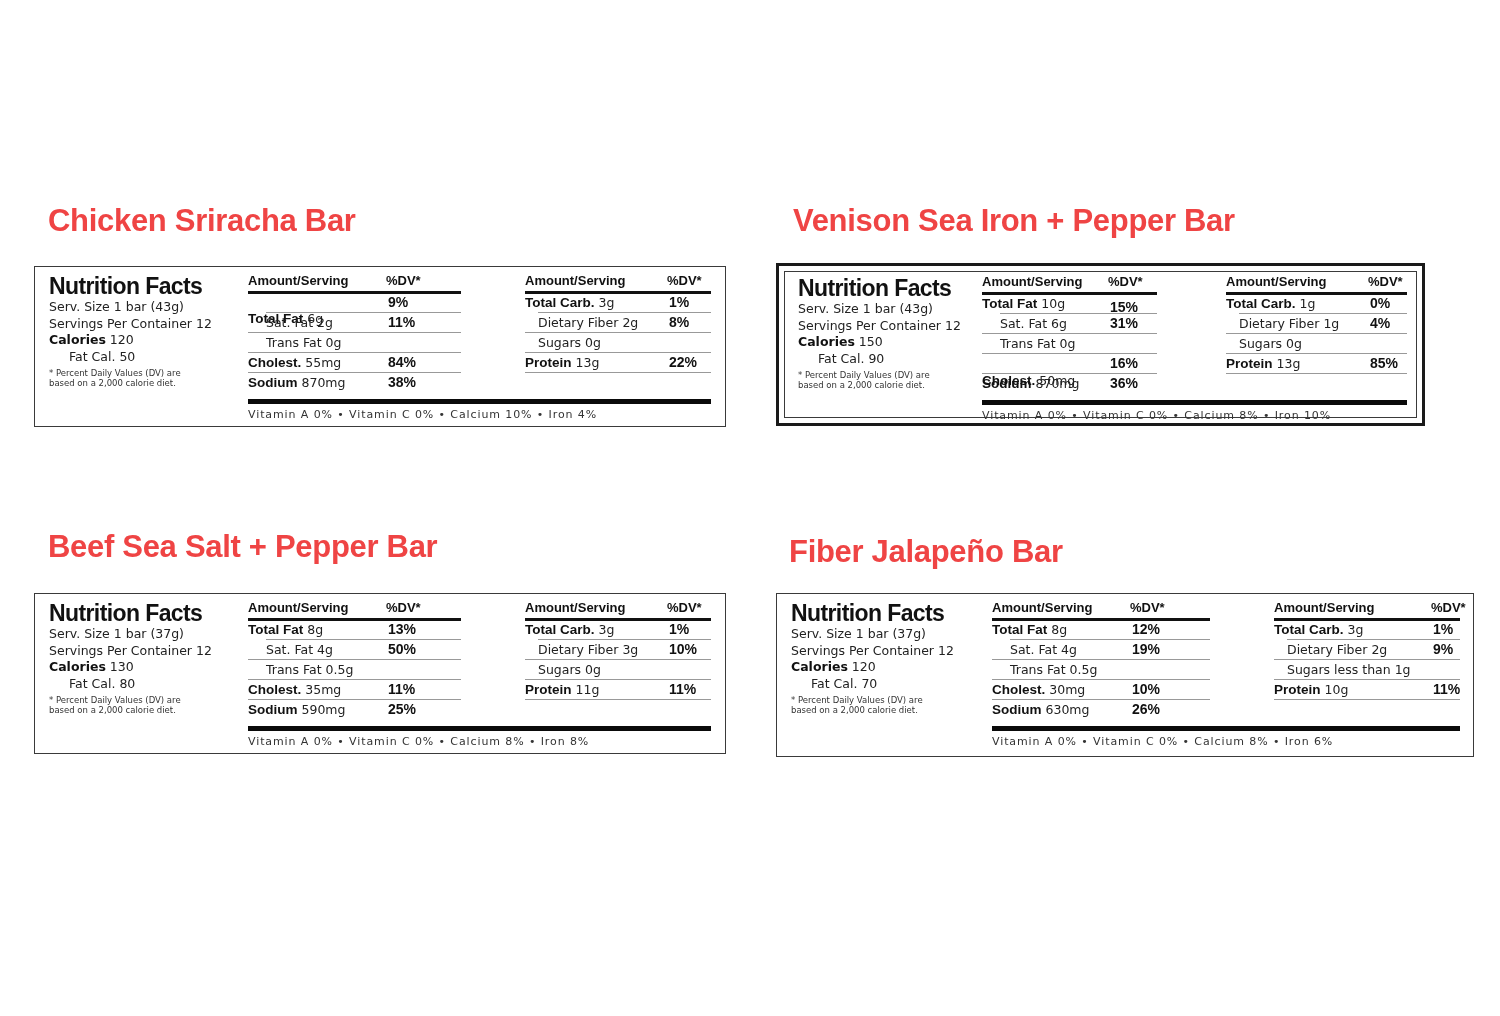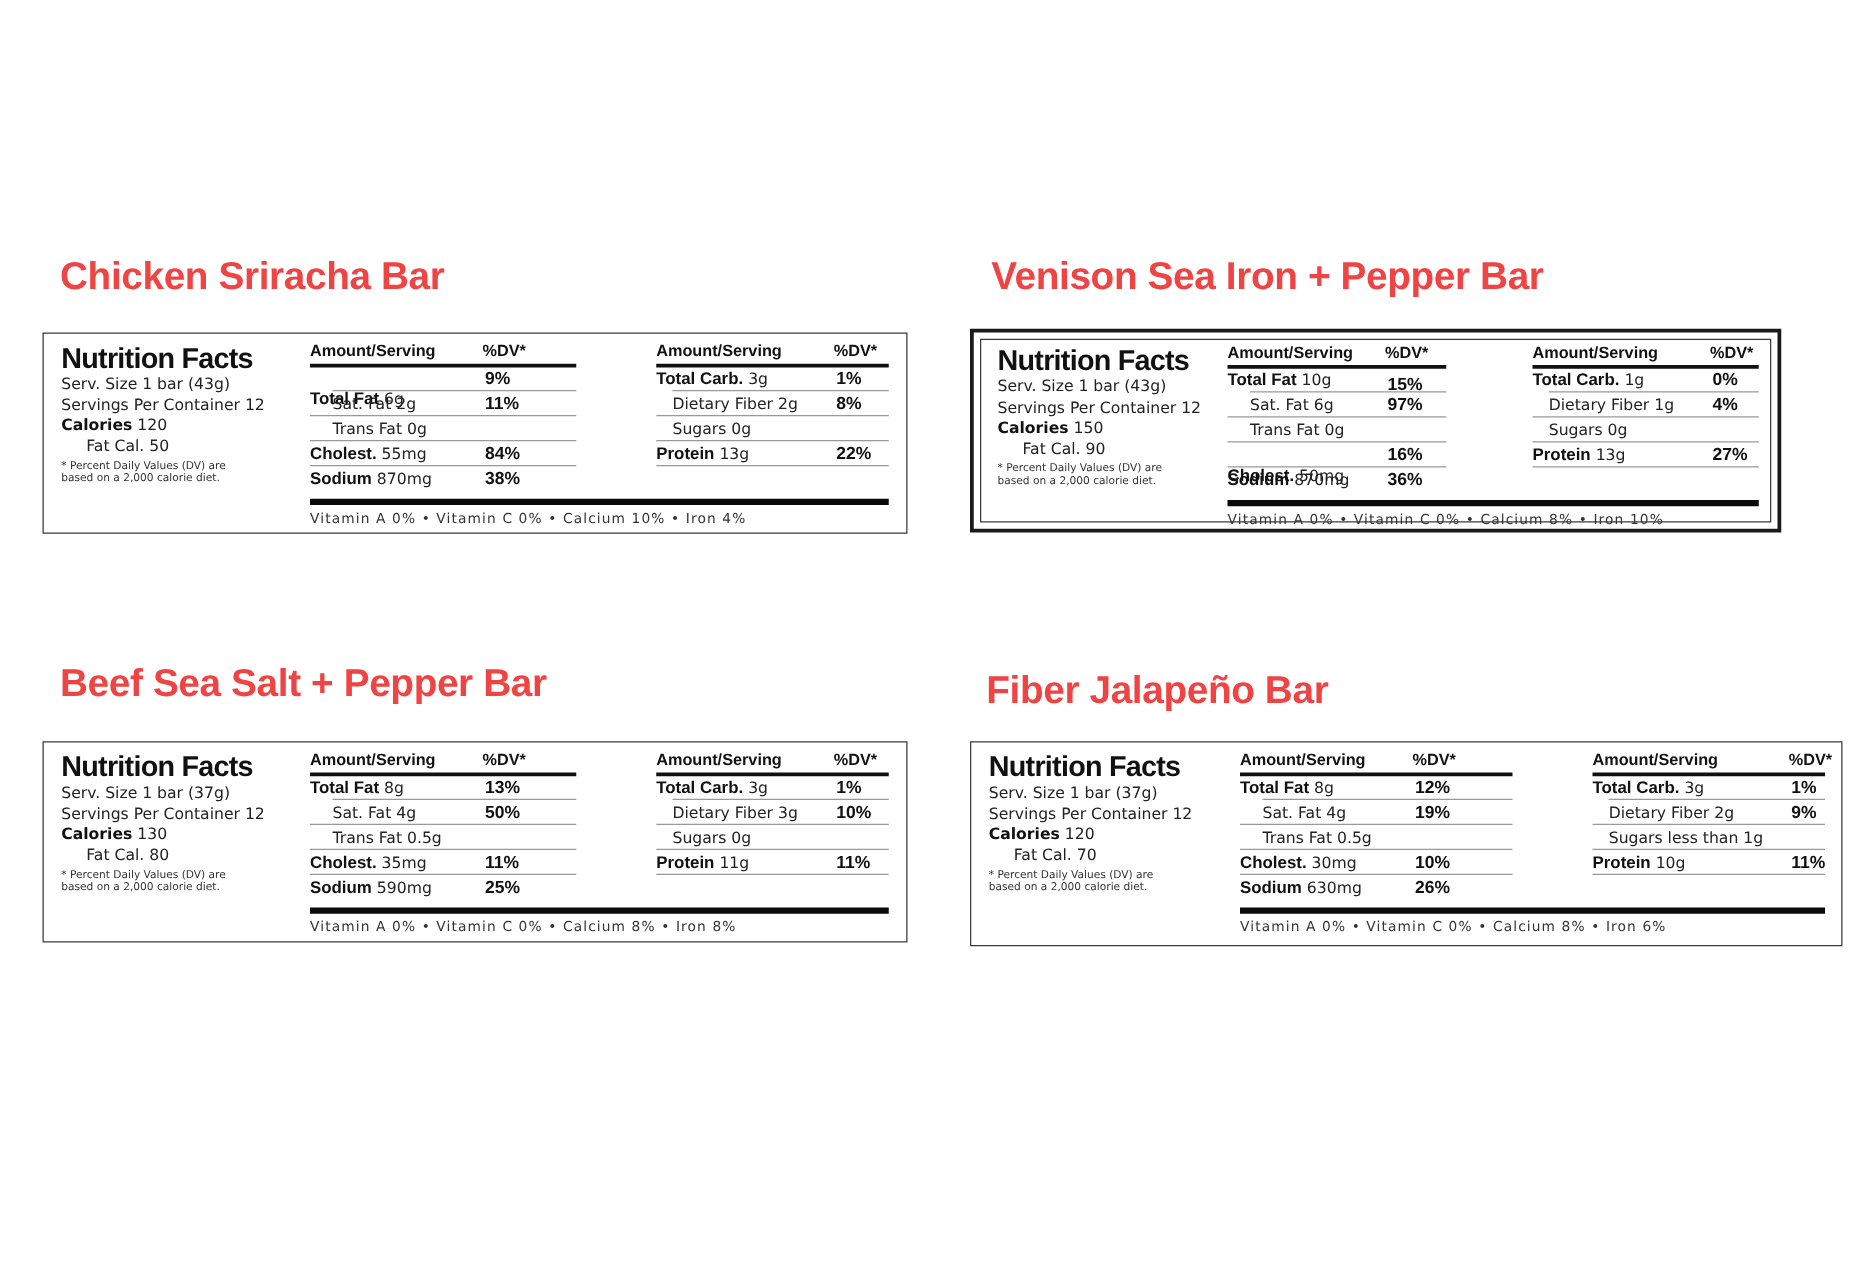--- a/index.html
+++ b/index.html
@@ -112,35 +112,35 @@
           <div class="g-rule-thin" style="left:244px;top:61px;width:181px;"></div>
           <div class="g-rule-thin" style="left:0px;top:81px;width:175px;"></div>
           <div class="g-rule-thin" style="left:244px;top:81px;width:181px;"></div>
           <div class="g-rule-thin" style="left:0px;top:101px;width:175px;"></div>
           <div class="g-rule-thin" style="left:244px;top:101px;width:181px;"></div>
           <div class="g-bottom" style="left:0;top:128px;width:425px;"></div>
           <div>
             <div class="g-row" style="left:0px;top:24px;"><b>Total Fat</b> <span>10g</span></div>
             <div class="g-dv" style="left:128px;top:27px;">15%</div>
             <div class="g-row" style="left:18px;top:44px;"><span>Sat. Fat</span> <span>6g</span></div>
-            <div class="g-dv" style="left:128px;top:43px;">97%</div>
+            <div class="g-dv" style="left:128px;top:43px;">31%</div>
             <div class="g-row" style="left:18px;top:64px;"><span>Trans Fat</span> <span>0g</span></div>
             <div class="g-dv" style="left:128px;top:63px;"></div>
             <div class="g-row" style="left:0px;top:84px;margin-top:17px;"><b>Cholest.</b> <span>50mg</span></div>
             <div class="g-dv" style="left:128px;top:83px;">16%</div>
             <div class="g-row" style="left:0px;top:104px;"><b>Sodium</b> <span>870mg</span></div>
             <div class="g-dv" style="left:128px;top:103px;text-align:center;">36%</div>
             <div class="g-row" style="left: 244px; top: 24px;"><b>Total Carb.</b> <span>1g</span></div>
             <div class="g-dv" style="left: 388px; top: 23px;">0%</div>
             <div class="g-row" style="left: 257px; top: 44px;"><span>Dietary Fiber</span> <span>1g</span></div>
             <div class="g-dv" style="left: 388px; top: 43px;">4%</div>
             <div class="g-row" style="left: 257px; top: 64px;"><span>Sugars</span> <span>0g</span></div>
             <div class="g-dv" style="left: 388px; top: 63px;"></div>
             <div class="g-row" style="left: 244px; top: 84px;"><b>Protein</b> <span>13g</span></div>
-            <div class="g-dv" style="left: 388px; top: 83px;">27%</div>
+            <div class="g-dv" style="left: 388px; top: 83px;">85%</div>
           </div>
           <div class="vit" style="left:0;top:137px;">Vitamin A 0% • Vitamin C 0% • Calcium 8% • Iron 10%</div>
         </div>
       </div>
     </div>
     <div class="product">
       <div class="product-title" style="left:48px;top:529px;">Beef Sea Salt + Pepper Bar</div>
       <div class="panel " style="left:34px;top:593px;width:692px;height:161px;">
 
         <div class="left-col" style="">

